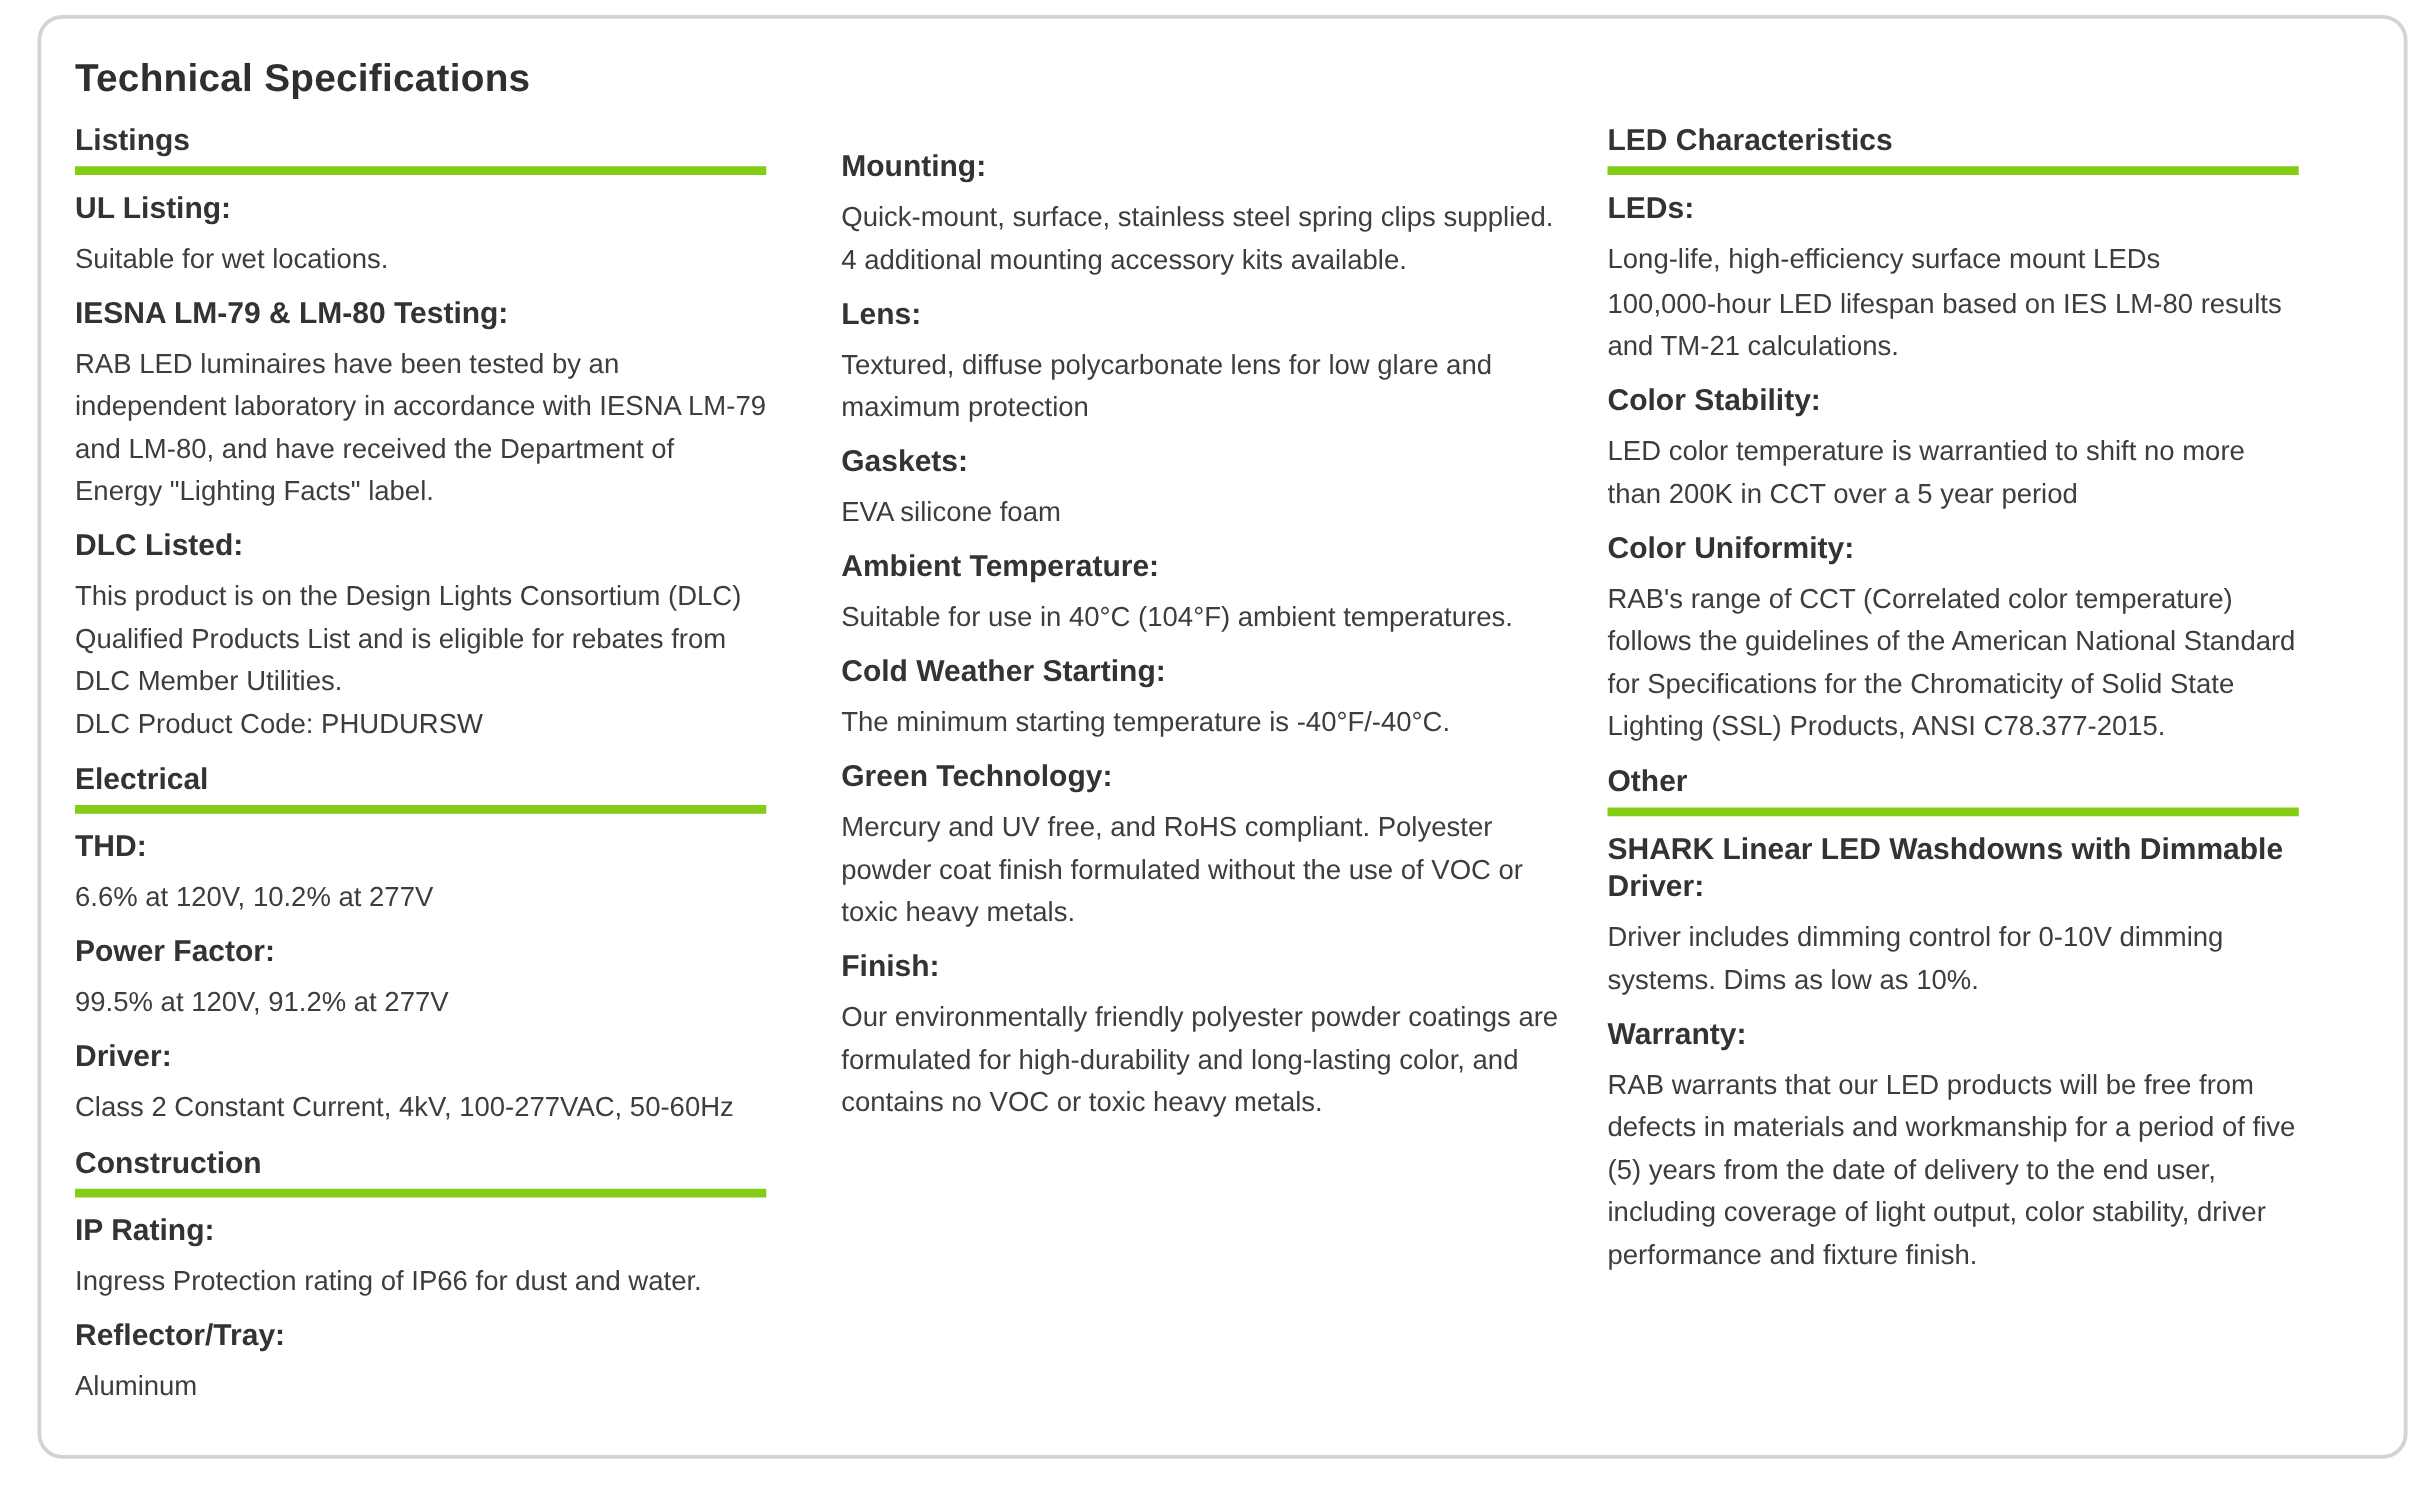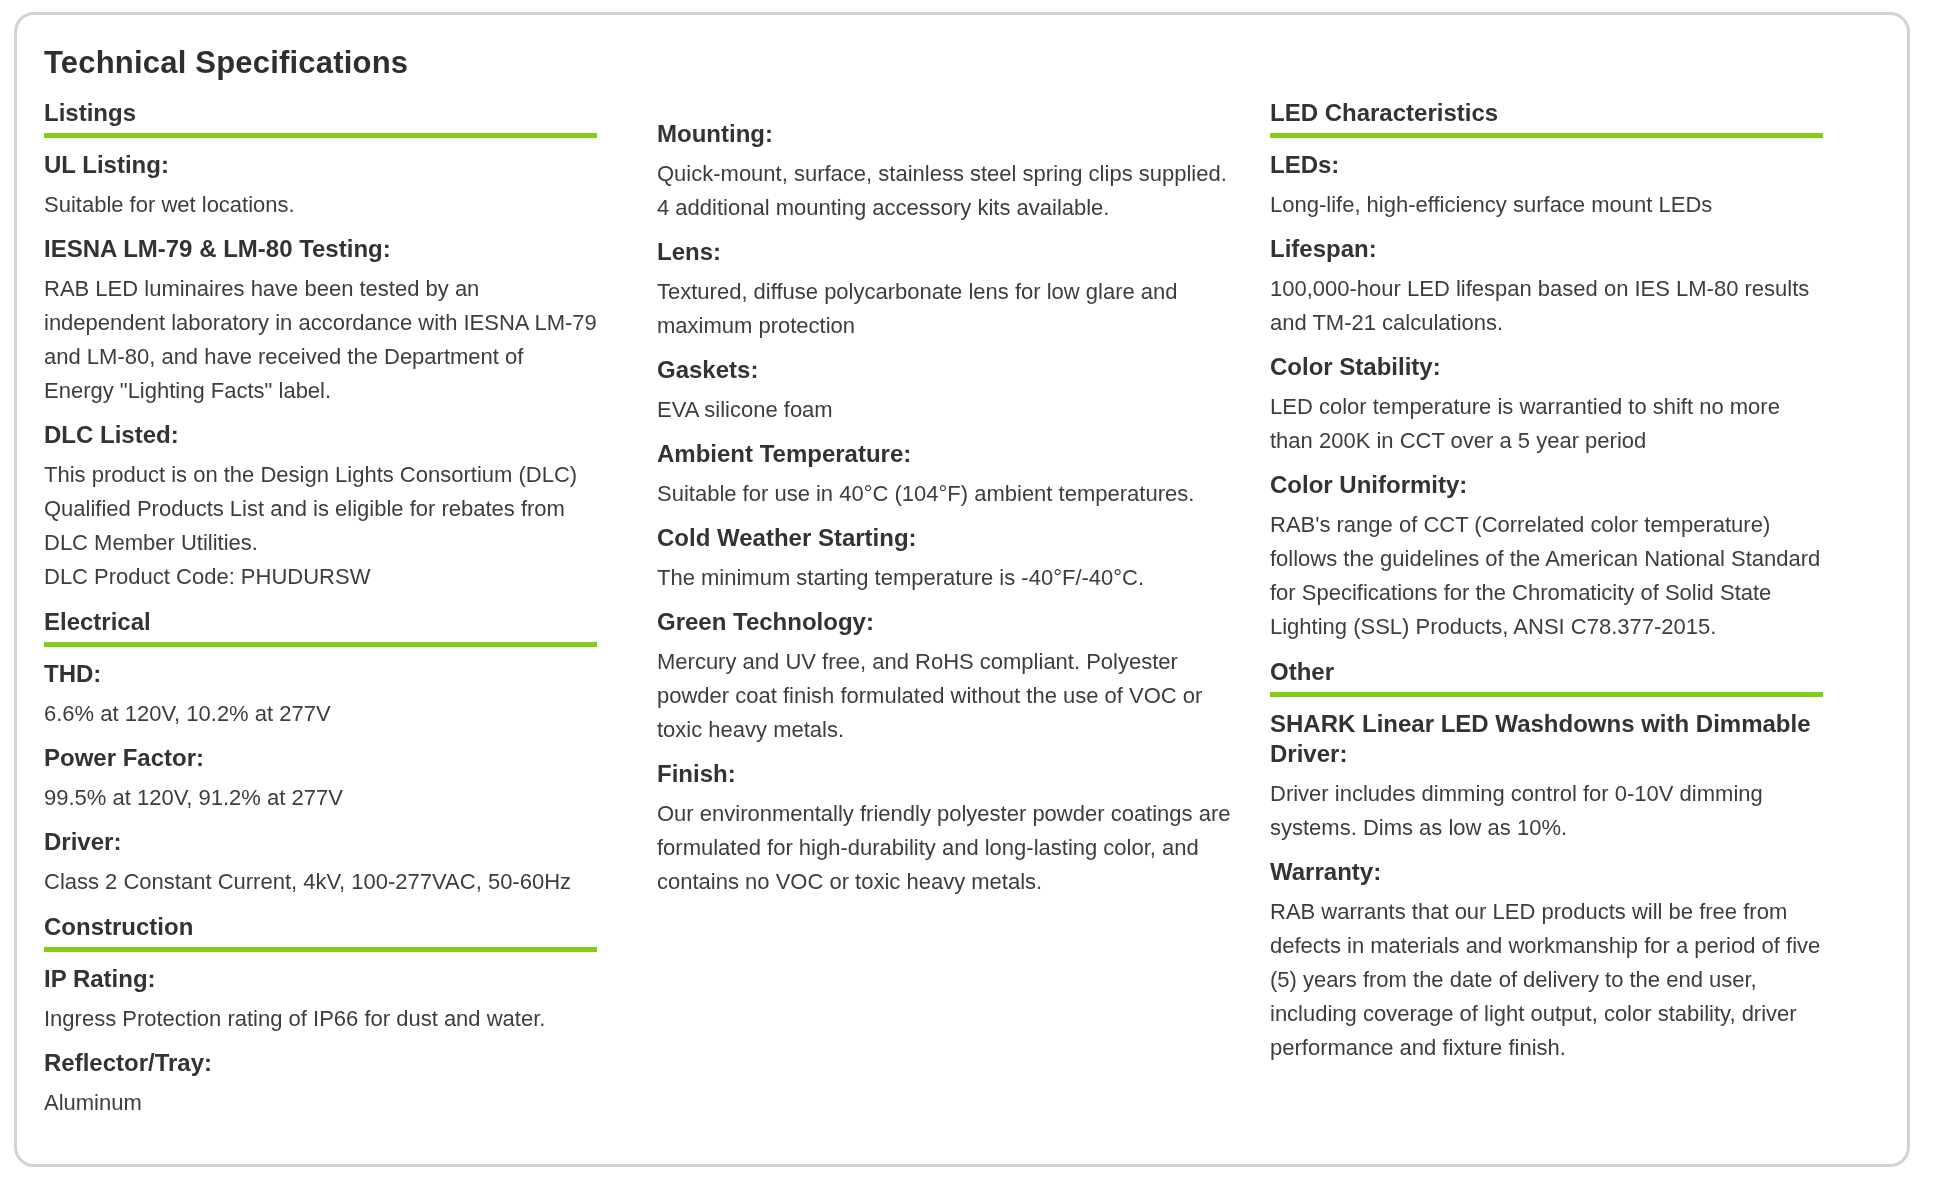--- a/index.html
+++ b/index.html
@@ -4,21 +4,21 @@
 <style>
   * { box-sizing: border-box; margin: 0; padding: 0; }
   html, body {
     width: 1946px;
     height: 1200px;
     background: #ffffff;
     font-family: "Liberation Sans", sans-serif;
   }
   .spec-card {
     position: absolute;
-    left: 14px;
+    left: 30px;
     top: 12px;
     width: 1896px;
     height: 1155px;
     background: #ffffff;
     border: 3px solid #d3d3d3;
     border-radius: 20px;
     padding: 30px 40px 0 27px;
     overflow: hidden;
   }
   .page-title {
@@ -35,21 +35,21 @@
   }
   .col { flex: none; }
   .col-0 { width: 553px; }
   .col-1 { width: 585px; margin-left: 60px; padding-top: 20px; }
   .col-2 { width: 553px; margin-left: 28px; }
   .section-header {
     font-size: 24px;
     font-weight: bold;
     color: #333333;
     padding-bottom: 6px;
-    border-bottom: 5px solid #84cc16;
+    border-bottom: 7px solid #84cc16;
     margin: 14px 0 4px 0;
   }
   .item-heading {
     font-size: 24px;
     font-weight: bold;
     color: #333333;
     line-height: 30px;
     margin: 12px 0 8px 0;
   }
   .item-body {
@@ -102,21 +102,20 @@
         <div class="item-body">The minimum starting temperature is -40°F/-40°C.</div>
         <div class="item-heading">Green Technology:</div>
         <div class="item-body">Mercury and UV free, and RoHS compliant. Polyester powder coat finish formulated without the use of VOC or toxic heavy metals.</div>
         <div class="item-heading">Finish:</div>
         <div class="item-body">Our environmentally friendly polyester powder coatings are formulated for high-durability and long-lasting color, and contains no VOC or toxic heavy metals.</div>
       </div>
       <div class="col col-2">
         <div class="section-header">LED Characteristics</div>
         <div class="item-heading">LEDs:</div>
         <div class="item-body">Long-life, high-efficiency surface mount LEDs</div>
-        <div class="item-heading">Lifespan:</div>
         <div class="item-body">100,000-hour LED lifespan based on IES LM-80 results and TM-21 calculations.</div>
         <div class="item-heading">Color Stability:</div>
         <div class="item-body">LED color temperature is warrantied to shift no more than 200K in CCT over a 5 year period</div>
         <div class="item-heading">Color Uniformity:</div>
         <div class="item-body">RAB's range of CCT (Correlated color temperature) follows the guidelines of the American National Standard for Specifications for the Chromaticity of Solid State Lighting (SSL) Products, ANSI C78.377-2015.</div>
         <div class="section-header">Other</div>
         <div class="item-heading">SHARK Linear LED Washdowns with Dimmable Driver:</div>
         <div class="item-body">Driver includes dimming control for 0-10V dimming systems. Dims as low as 10%.</div>
         <div class="item-heading">Warranty:</div>
         <div class="item-body">RAB warrants that our LED products will be free from defects in materials and workmanship for a period of five (5) years from the date of delivery to the end user, including coverage of light output, color stability, driver performance and fixture finish.</div>

